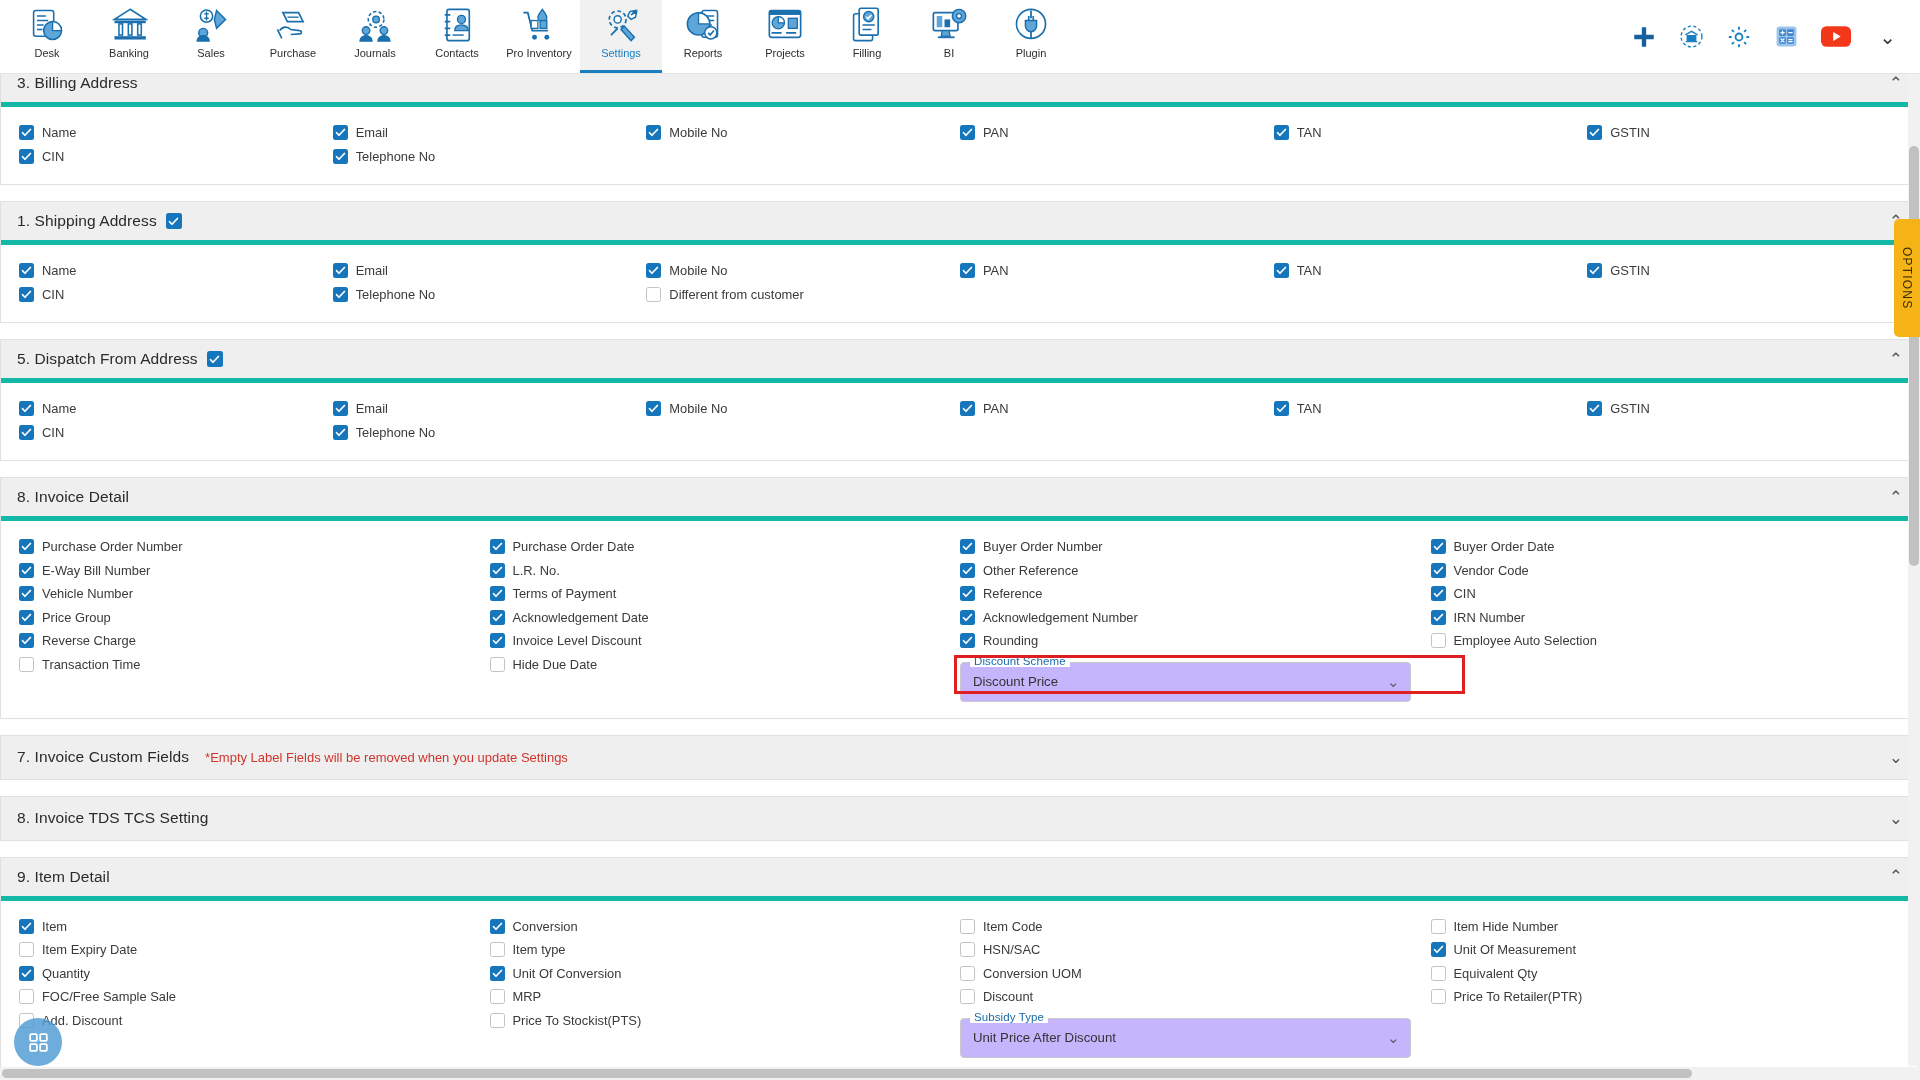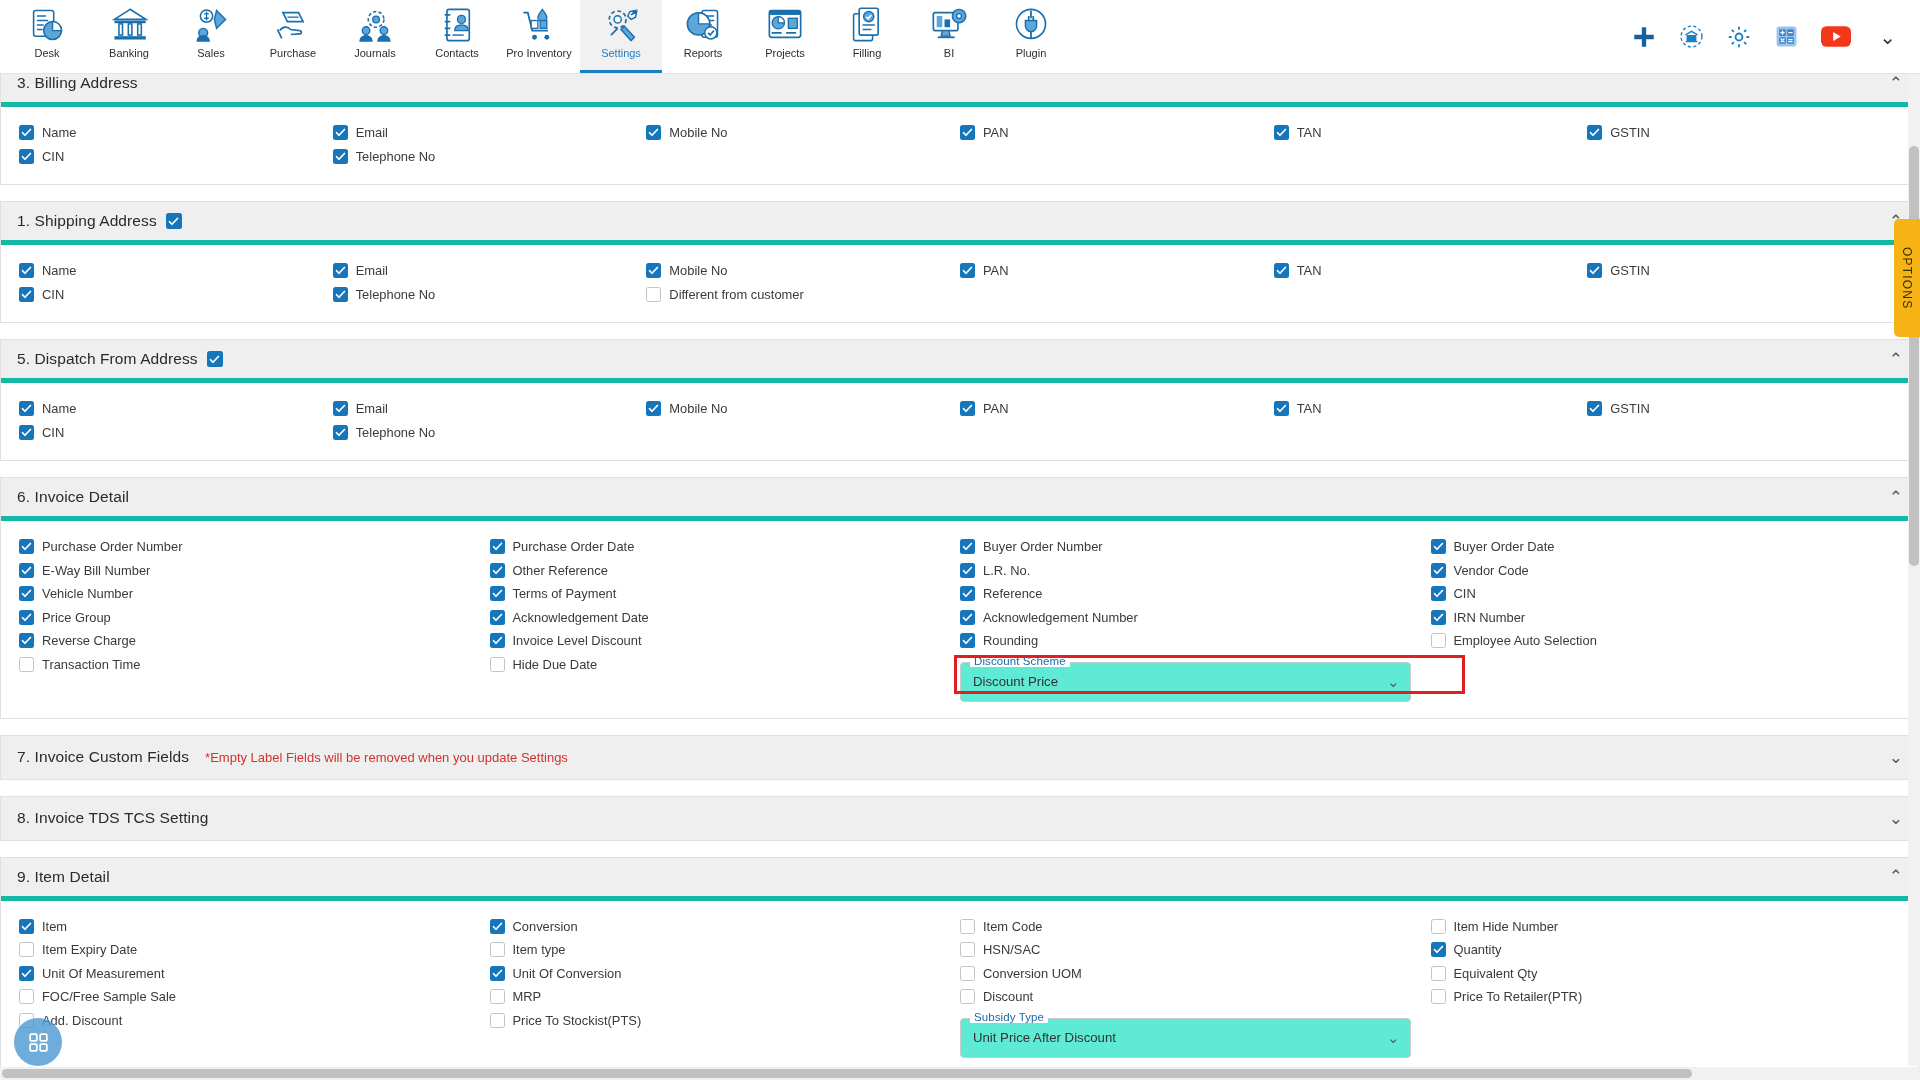--- a/index.html
+++ b/index.html
@@ -124,21 +124,21 @@
   
   .field {
     position: relative;
     margin-top: 9px;
     height: 40px;
     border: 1px solid #c9c9c9;
     border-radius: 4px;
     display: flex;
     align-items: center;
     padding: 0 10px 0 12px;
-    background: #5eead4;
+    background: #c4b5fd;
     cursor: pointer;
     width: 100%;
   }
   .field-legend {
     position: absolute;
     top: -8px; left: 9px;
     background: #fff;
     padding: 0 4px;
     font-size: 11.5px;
     color: #1a6aa8;
@@ -675,21 +675,21 @@
             </div>
             <div></div>
             <div></div>
             <div></div>
             <div></div>
           </div>
         </div>
       </div>
       <div class="card">
         <div class="card-head">
-          <span class="card-title">6. Invoice Detail</span>
+          <span class="card-title">8. Invoice Detail</span>
           <span class="caret">⌃</span>
         </div>
         <div class="card-body">
           <div class="grid">
             <div class="cb-row">
               <span class="cb on">
                 <svg viewBox="0 0 14 14">
                   <path d="M2 7.3l3 3.2L12 3.2" fill="none" stroke="#fff" stroke-width="2.2" stroke-linecap="round" stroke-linejoin="round"></path>
                 </svg>
               </span>
@@ -726,29 +726,29 @@
                 </svg>
               </span>
               <span class="cb-label">E-Way Bill Number</span>
             </div>
             <div class="cb-row">
               <span class="cb on">
                 <svg viewBox="0 0 14 14">
                   <path d="M2 7.3l3 3.2L12 3.2" fill="none" stroke="#fff" stroke-width="2.2" stroke-linecap="round" stroke-linejoin="round"></path>
                 </svg>
               </span>
+              <span class="cb-label">L.R. No.</span>
+            </div>
+            <div class="cb-row">
+              <span class="cb on">
+                <svg viewBox="0 0 14 14">
+                  <path d="M2 7.3l3 3.2L12 3.2" fill="none" stroke="#fff" stroke-width="2.2" stroke-linecap="round" stroke-linejoin="round"></path>
+                </svg>
+              </span>
               <span class="cb-label">Other Reference</span>
-            </div>
-            <div class="cb-row">
-              <span class="cb on">
-                <svg viewBox="0 0 14 14">
-                  <path d="M2 7.3l3 3.2L12 3.2" fill="none" stroke="#fff" stroke-width="2.2" stroke-linecap="round" stroke-linejoin="round"></path>
-                </svg>
-              </span>
-              <span class="cb-label">L.R. No.</span>
             </div>
             <div class="cb-row">
               <span class="cb on">
                 <svg viewBox="0 0 14 14">
                   <path d="M2 7.3l3 3.2L12 3.2" fill="none" stroke="#fff" stroke-width="2.2" stroke-linecap="round" stroke-linejoin="round"></path>
                 </svg>
               </span>
               <span class="cb-label">Vendor Code</span>
             </div>
             <div class="cb-row">
@@ -916,29 +916,29 @@
             <div class="cb-row">
               <span class="cb off"></span>
               <span class="cb-label">HSN/SAC</span>
             </div>
             <div class="cb-row">
               <span class="cb on">
                 <svg viewBox="0 0 14 14">
                   <path d="M2 7.3l3 3.2L12 3.2" fill="none" stroke="#fff" stroke-width="2.2" stroke-linecap="round" stroke-linejoin="round"></path>
                 </svg>
               </span>
+              <span class="cb-label">Unit Of Measurement</span>
+            </div>
+            <div class="cb-row">
+              <span class="cb on">
+                <svg viewBox="0 0 14 14">
+                  <path d="M2 7.3l3 3.2L12 3.2" fill="none" stroke="#fff" stroke-width="2.2" stroke-linecap="round" stroke-linejoin="round"></path>
+                </svg>
+              </span>
               <span class="cb-label">Quantity</span>
-            </div>
-            <div class="cb-row">
-              <span class="cb on">
-                <svg viewBox="0 0 14 14">
-                  <path d="M2 7.3l3 3.2L12 3.2" fill="none" stroke="#fff" stroke-width="2.2" stroke-linecap="round" stroke-linejoin="round"></path>
-                </svg>
-              </span>
-              <span class="cb-label">Unit Of Measurement</span>
             </div>
             <div class="cb-row">
               <span class="cb on">
                 <svg viewBox="0 0 14 14">
                   <path d="M2 7.3l3 3.2L12 3.2" fill="none" stroke="#fff" stroke-width="2.2" stroke-linecap="round" stroke-linejoin="round"></path>
                 </svg>
               </span>
               <span class="cb-label">Unit Of Conversion</span>
             </div>
             <div class="cb-row">

